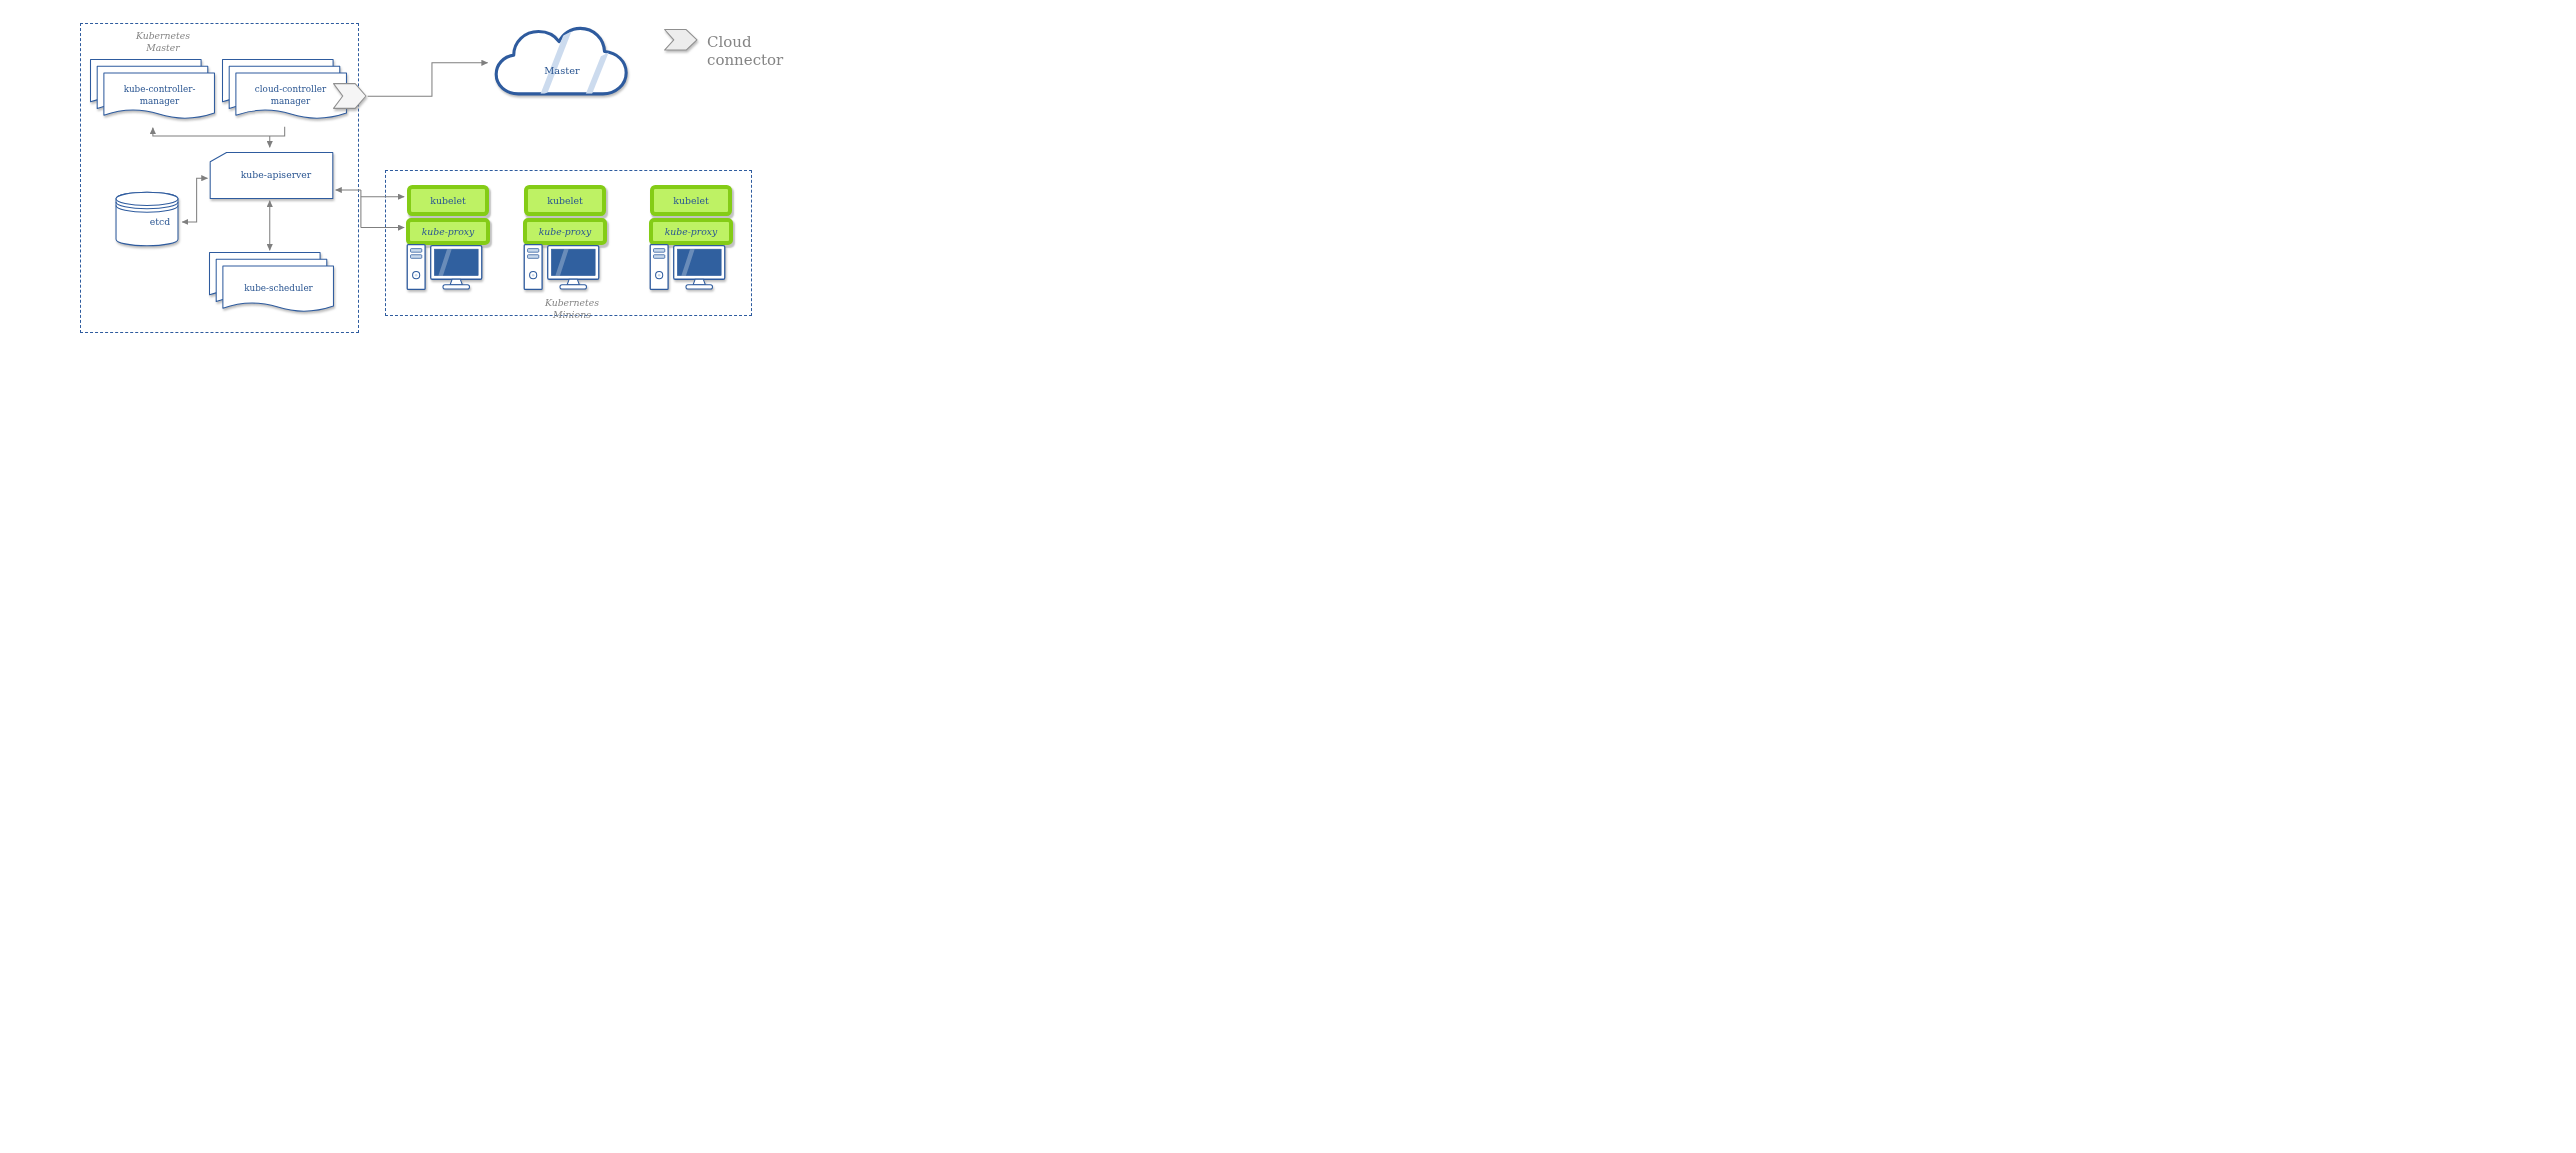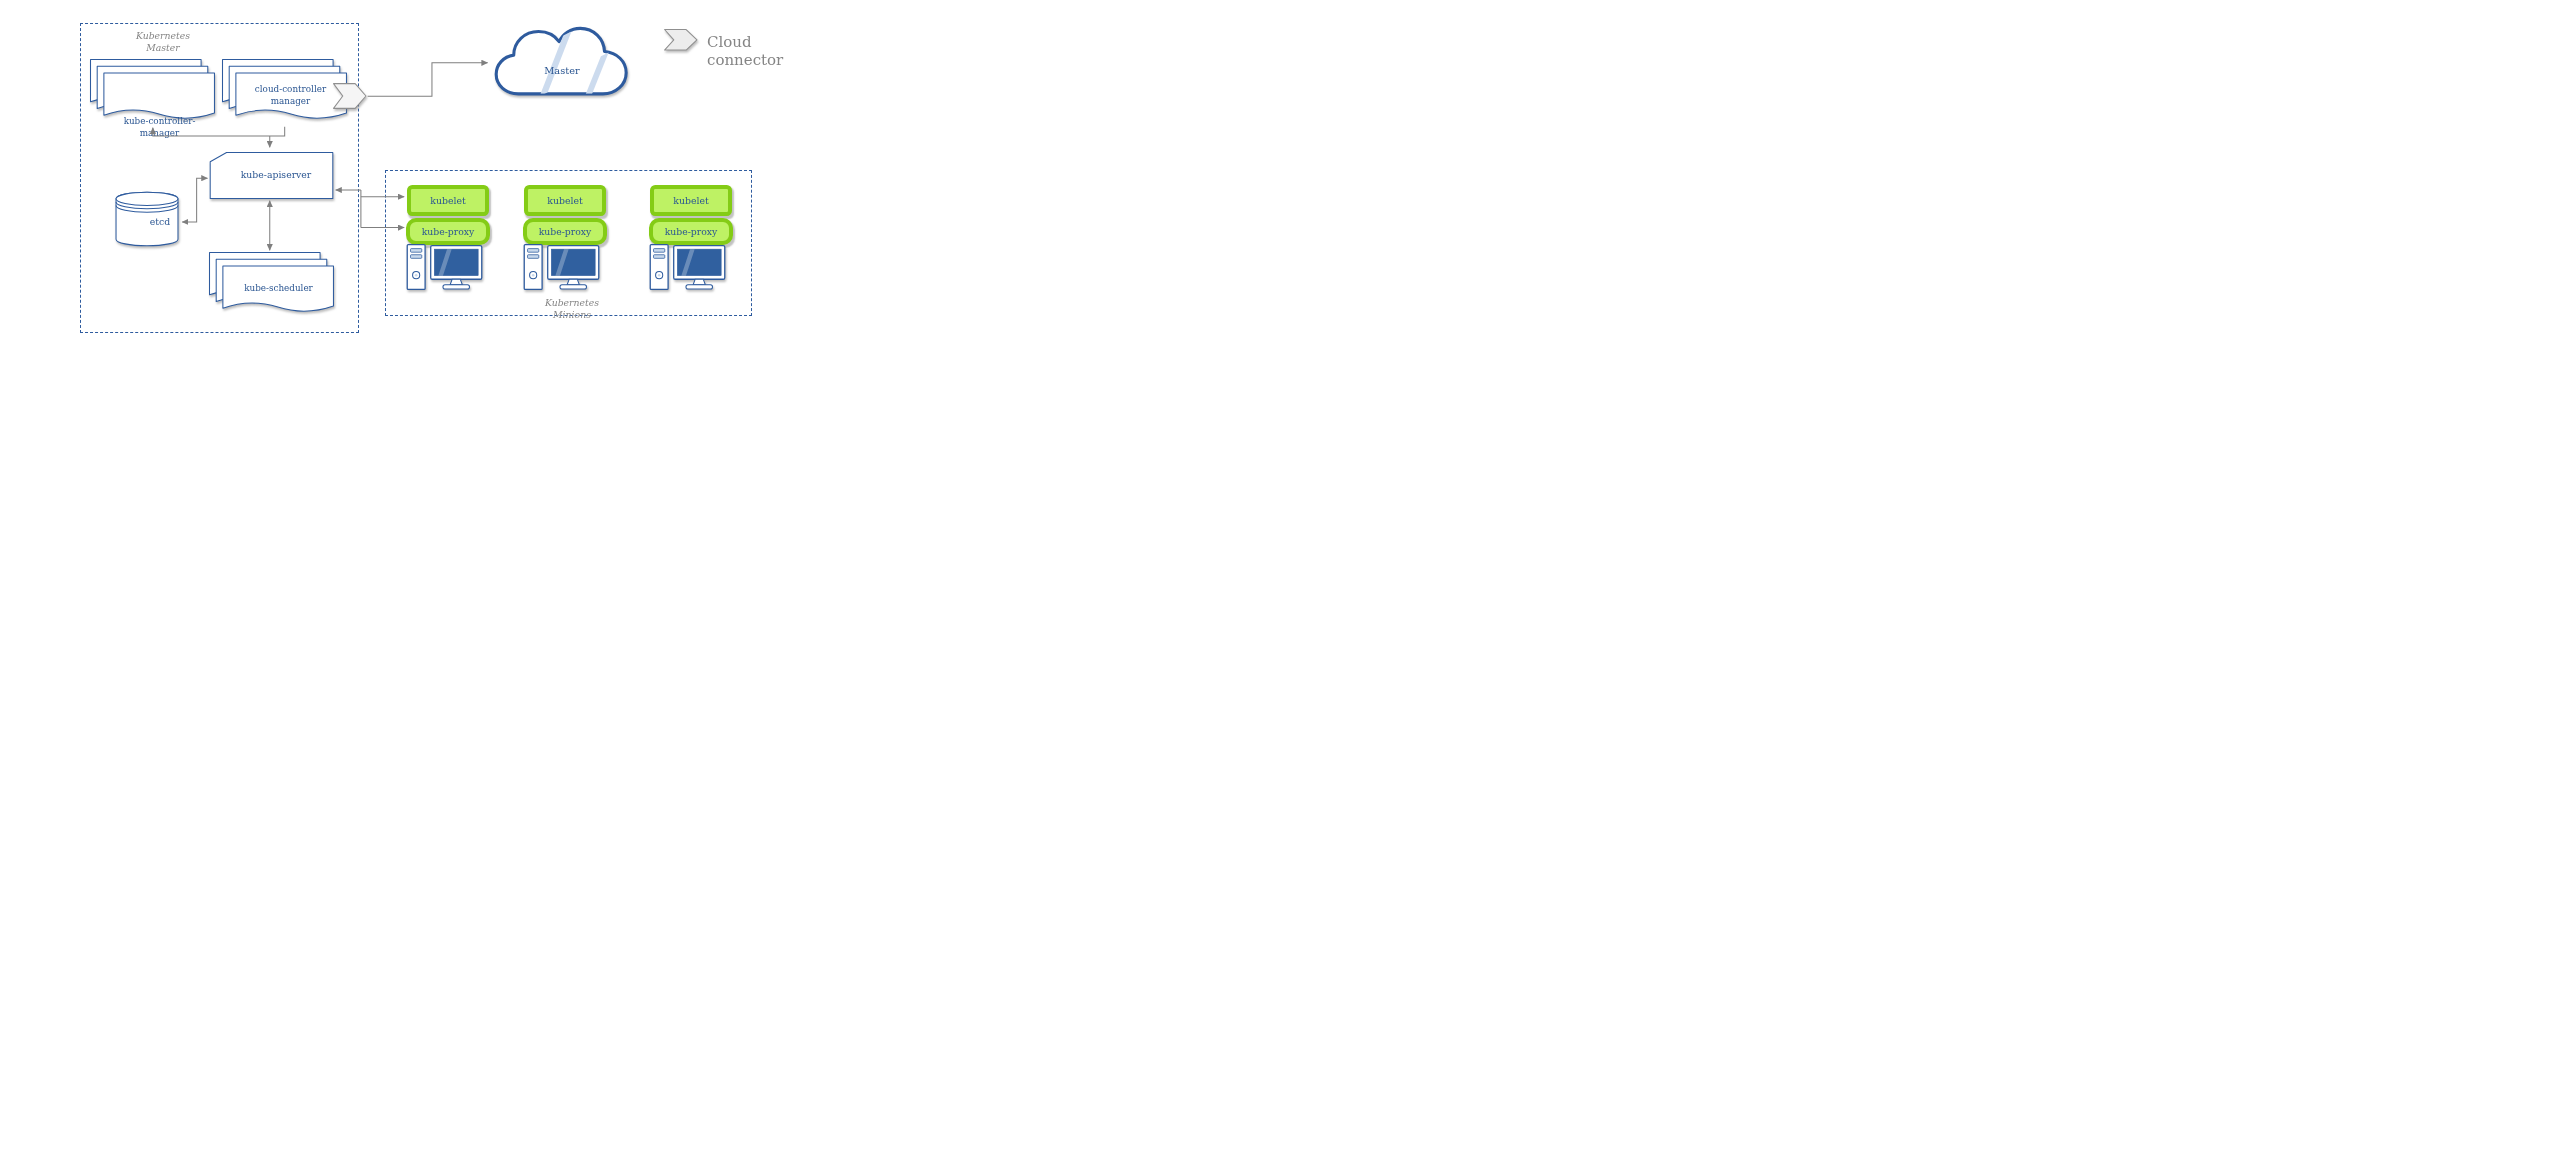--- a/index.html
+++ b/index.html
@@ -18,42 +18,42 @@
     text-align:center; color:#2b5692; white-space:pre-line; line-height:1.3;
   }
   .doc-label { width:111px; height:45px; font-size:8.8px; }
   .pill {
     background:#bef264; border:4px solid #84cc16;
     display:flex; align-items:center; justify-content:center;
     color:#2b5692; font-size:9.3px;
     box-shadow:1.5px 2.1px 1.5px rgba(120,120,120,0.45);
   }
   .kubelet { width:74px; height:23px; border-radius:5.2px; }
-  .kube-proxy { width:76px; height:19px; border-radius:10px; }
+  .kube-proxy { width:76px; height:19px; border-radius:5px;font-style:italic; }
   .shadowed { filter:drop-shadow(1.5px 2.1px 1.3px rgba(120,120,120,0.5)); }
   .legend-label { color:#858585; font-size:15px; }
   svg { overflow:visible; }
 </style>
 </head>
 <body>
 
 <div class="canvas">
 
   <div class="abs dashed-box" style="left:80px; top:23px; width:277px; height:308px;"></div>
   <div class="abs section-label" style="left:122px; top:30px; width:82px;">Kubernetes
 Master</div>
 
   <svg class="abs shadowed" style="left:90px; top:59px;" width="126" height="66" viewBox="0 0 245 128">
     <g fill="#ffffff" stroke="#2e5b9e" stroke-width="2" stroke-linejoin="round">
       <path d="M1,1 H216 V79 Q161,98 108,81 Q55,64 1,83 Z"></path>
       <path transform="translate(13,13)" d="M1,1 H216 V79 Q161,98 108,81 Q55,64 1,83 Z"></path>
       <path transform="translate(26,26)" d="M1,1 H216 V79 Q161,98 108,81 Q55,64 1,83 Z"></path>
     </g>
   </svg>
-  <div class="abs node-text doc-label" style="left:104px; top:73px;margin-top:32px;">kube-controller-
+  <div class="abs node-text doc-label" style="left:104px; top:73px;">kube-controller-
 manager</div>
 
   <svg class="abs shadowed" style="left:222px; top:59px;" width="126" height="66" viewBox="0 0 245 128">
     <g fill="#ffffff" stroke="#2e5b9e" stroke-width="2" stroke-linejoin="round">
       <path d="M1,1 H216 V79 Q161,98 108,81 Q55,64 1,83 Z"></path>
       <path transform="translate(13,13)" d="M1,1 H216 V79 Q161,98 108,81 Q55,64 1,83 Z"></path>
       <path transform="translate(26,26)" d="M1,1 H216 V79 Q161,98 108,81 Q55,64 1,83 Z"></path>
     </g>
   </svg>
   <div class="abs node-text doc-label" style="left:235px; top:73px;">cloud-controller

